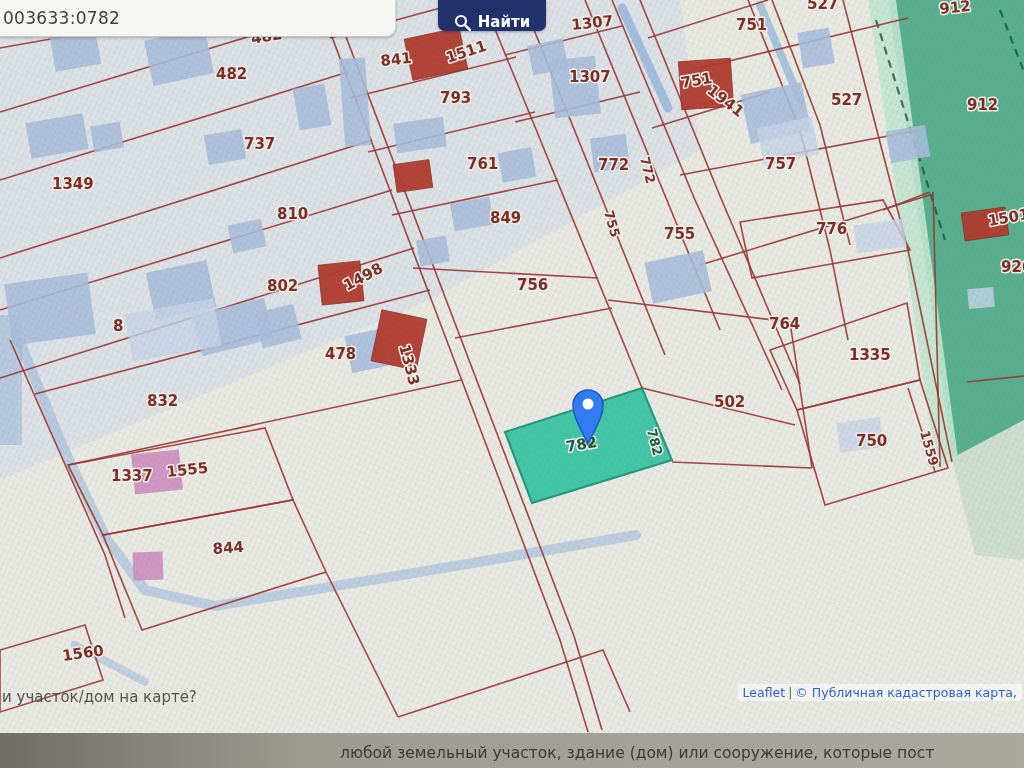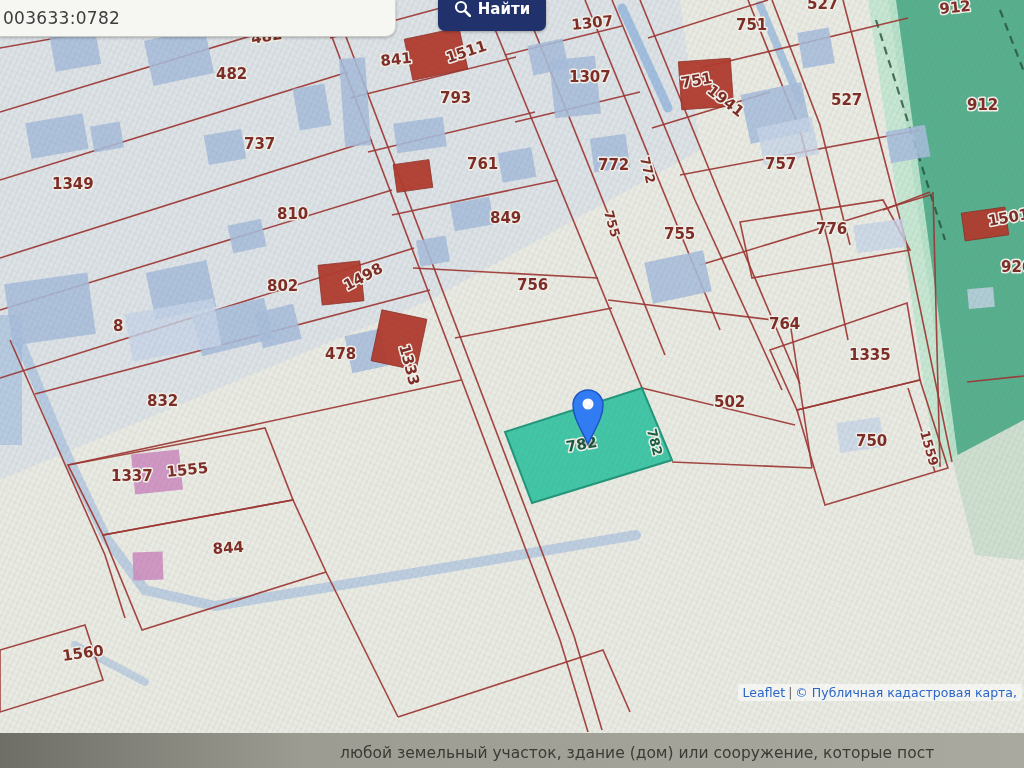--- a/index.html
+++ b/index.html
@@ -31,21 +31,21 @@
   .lbl.sm{font-size:13px}
   .lbl.green{fill:var(--label-green)}
   
   .searchbar{position:absolute;left:0;top:0;width:396px;height:37px;background:#f6f6f3;
     border-bottom:1px solid #c9c9c3;border-right:1px solid #d5d5cf;
     border-radius:0 0 10px 0;box-shadow:0 1px 3px rgba(0,0,0,.25);
     display:flex;align-items:center;padding-left:3px}
   .sval{font-size:17px;color:#3d3d3d;letter-spacing:.3px;white-space:nowrap}
   .find{position:absolute;left:438px;top:0;width:108px;height:31px;border:none;
     background:var(--button-bg);color:#fff;border-radius:0 0 7px 7px;cursor:pointer;
-    display:flex;align-items:flex-start;justify-content:center;gap:7px;
+    display:flex;align-items:flex-end;justify-content:center;gap:7px;
     font:700 15px "DejaVu Sans",sans-serif;box-shadow:0 1px 3px rgba(0,0,0,.3)}
   .find svg{display:block}
   
   .question{position:absolute;left:2px;top:688px;font-size:15px;color:#52524e}
   .attribution{position:absolute;right:2px;top:684px;font-size:12.5px;
     background:rgba(255,255,255,.55);padding:1px 5px;border-radius:3px;white-space:nowrap}
   .attribution .link{color:var(--link);cursor:pointer}
   .attribution .sep{color:#666;margin:0 3px}
   .band{position:absolute;left:0;top:733px;width:1024px;height:50px;
     background:linear-gradient(90deg,#6e6e66 0,#9c9c93 30%,#a9a9a0 100%);
@@ -230,20 +230,21 @@
 
       <g>
         <ellipse cx="588" cy="443" rx="9" ry="3" fill="rgba(40,40,40,.25)"></ellipse>
         <path d="M588 444 C580 427 573 417 573 405 A15 15 0 1 1 603 405 C603 417 596 427 588 444 Z" fill="var(--marker)" stroke="#1c55c4" stroke-width="1.5"></path>
         <circle cx="588" cy="404" r="5.5" fill="#ffffff"></circle>
       </g>
     </svg>
 
     <div class="texture"></div>
 
+    <div class="question">и участок/дом на карте?</div>
 
     <div class="attribution">
       <span class="link">Leaflet</span><span class="sep">|</span><span class="link">© Публичная кадастровая карта,</span>
     </div>
 
     <div class="band">
       <span>любой земельный участок, здание (дом) или сооружение, которые пост</span>
     </div>
   </div>
 

